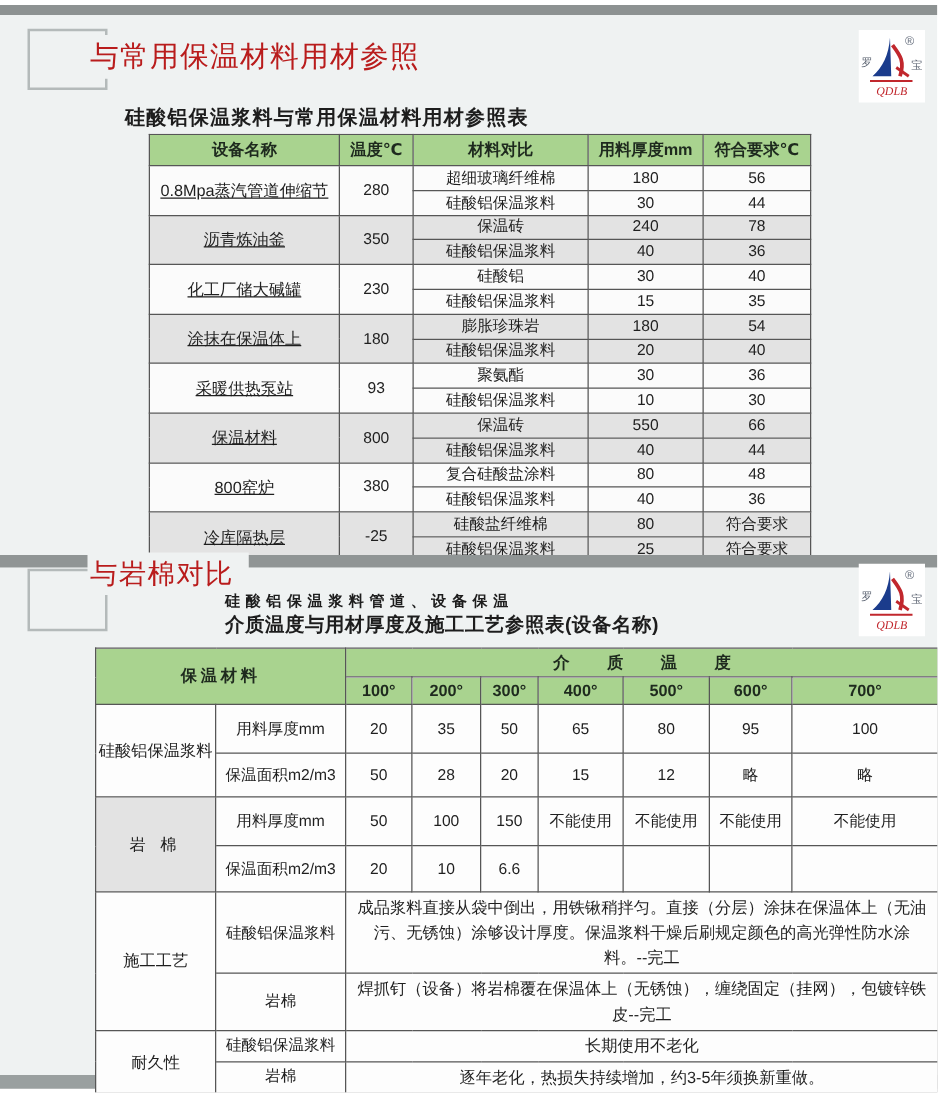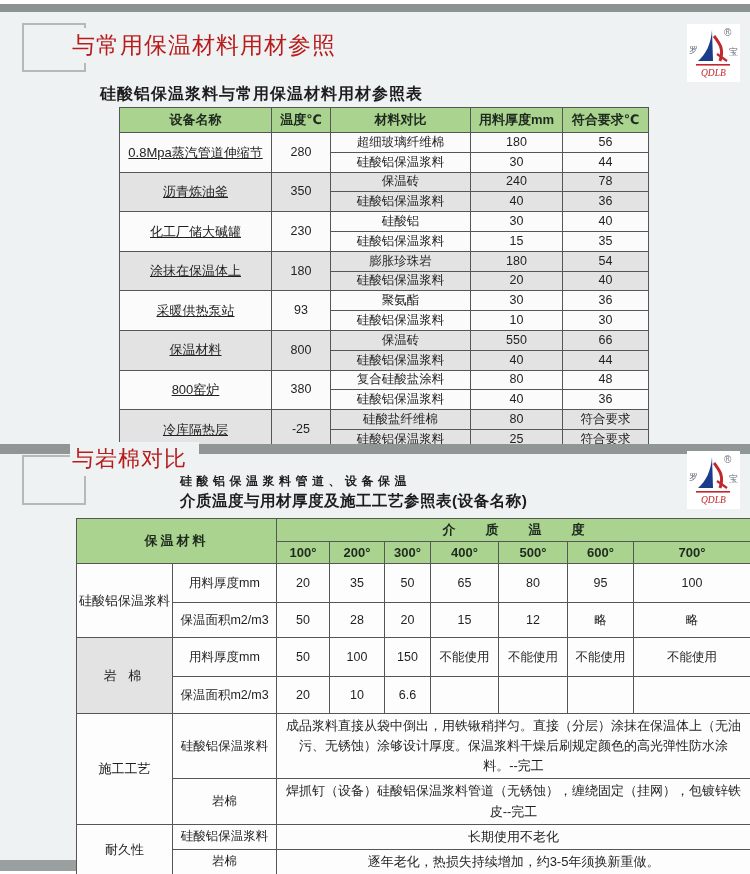--- a/index.html
+++ b/index.html
@@ -307,21 +307,21 @@
       <td></td>
     </tr>
 
     <tr style="height:39px">
       <td rowspan="2" class="lbl">施工工艺</td>
       <td class="sublbl">硅酸铝保温浆料</td>
       <td colspan="7" class="desc">成品浆料直接从袋中倒出，用铁锹稍拌匀。直接（分层）涂抹在保温体上（无油污、无锈蚀）涂够设计厚度。保温浆料干燥后刷规定颜色的高光弹性防水涂料。--完工</td>
     </tr>
     <tr style="height:40px">
       <td class="sublbl">岩棉</td>
-      <td colspan="7" class="desc">焊抓钉（设备）硅酸铝保温浆料管道（无锈蚀），缠绕固定（挂网），包镀锌铁皮--完工</td>
+      <td colspan="7" class="desc">焊抓钉（设备）将岩棉覆在保温体上（无锈蚀），缠绕固定（挂网），包镀锌铁皮--完工</td>
     </tr>
 
     <tr style="height:25px">
       <td rowspan="2" class="lbl">耐久性</td>
       <td class="sublbl">硅酸铝保温浆料</td>
       <td colspan="7" class="desc">长期使用不老化</td>
     </tr>
     <tr style="height:23px">
       <td class="sublbl">岩棉</td>
       <td colspan="7" class="desc">逐年老化，热损失持续增加，约3-5年须换新重做。</td>

